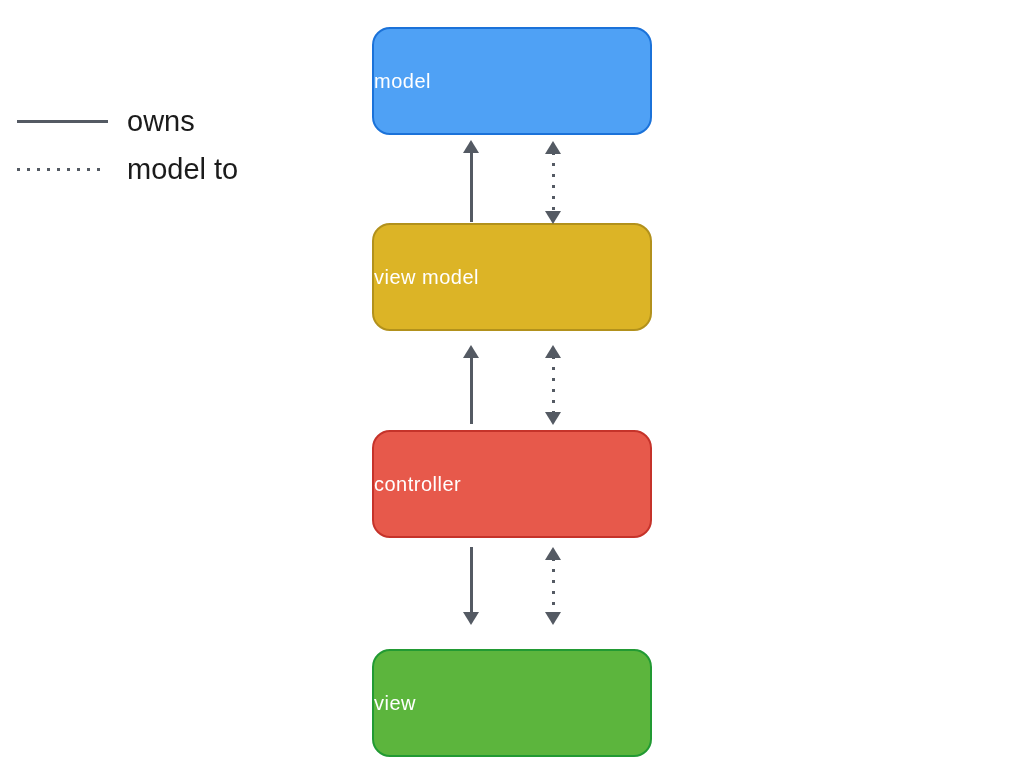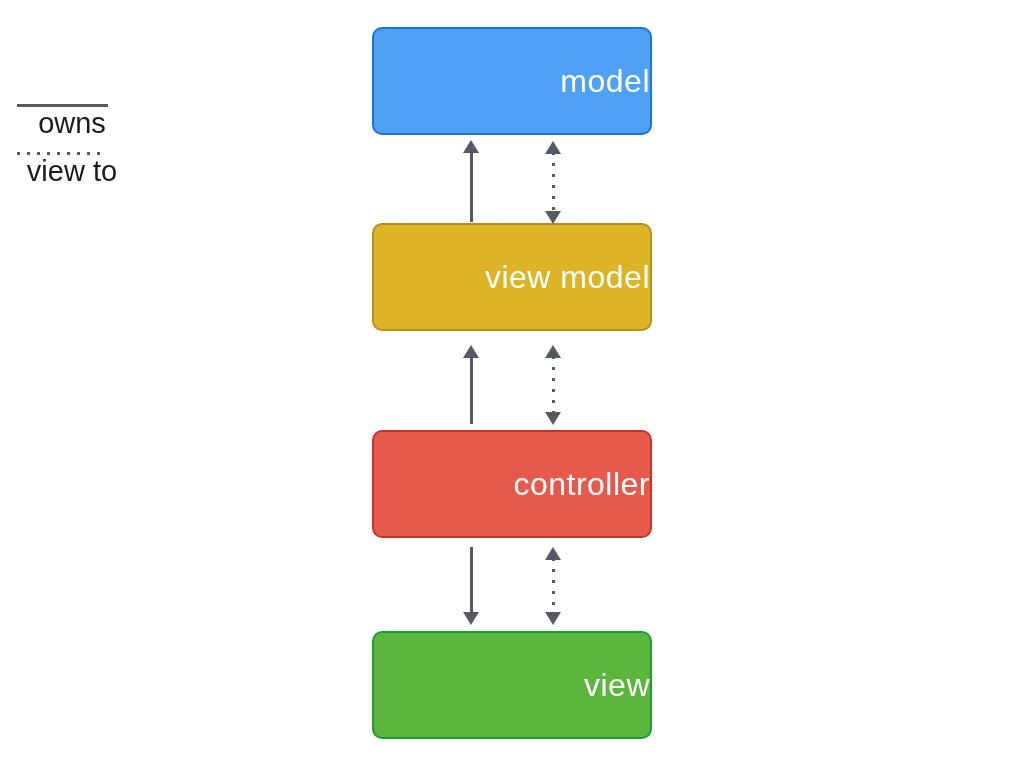--- a/index.html
+++ b/index.html
@@ -4,38 +4,38 @@
 <style>
   html,body{margin:0;padding:0;}
   .canvas{
     position:relative;width:1024px;height:768px;
     background:var(--background,#fff);overflow:hidden;
     font-family:"Liberation Sans",sans-serif;
   }
 
   
   .legend{position:absolute;left:17px;top:104px;}
-  .legend-row{display:flex;align-items:center;height:34px;margin-bottom:14px;flex-direction:column;}
+  .legend-row{display:flex;align-items:center;height:34px;margin-bottom:14px;}
   .line{display:inline-block;flex:none;}
   .solid-line{width:91px;height:3px;background:var(--arrow);margin-right:19px;}
   .dotted-line{width:88px;height:3px;margin-right:22px;
     background:repeating-linear-gradient(to right,var(--arrow) 0 3px,transparent 3px 10px);}
   .legend-label{font-size:29px;color:var(--text);white-space:nowrap;}
 
   
   .node{
     position:absolute;left:372px;width:276px;height:104px;
-    border:2px solid;border-radius:10px;
-    display:flex;align-items:center;justify-content:flex-end;
-    font-size:32px;letter-spacing:0.5px;
+    border:2px solid;border-radius:18px;
+    display:flex;align-items:center;justify-content:flex-start;
+    font-size:20px;letter-spacing:0.5px;
   }
   .n-model{top:27px}
   .n-viewmodel{top:223px}
   .n-controller{top:430px}
-  .n-view{top:631px}
+  .n-view{top:649px}
 
   
   .arrow{position:absolute;width:16px;}
   .col-solid{left:463px}
   .col-dotted{left:545px}
   .a1{top:140px;height:82px}
   .a1d{top:141px;height:83px}
   .a2{top:345px;height:79px}
   .a2d{top:345px;height:80px}
   .a3{top:547px;height:78px}
@@ -56,21 +56,21 @@
 
 <div class="canvas">
 
   <div class="legend">
     <div class="legend-row">
       <span class="line solid-line"></span>
       <span class="legend-label">owns</span>
     </div>
     <div class="legend-row">
       <span class="line dotted-line"></span>
-      <span class="legend-label">view to</span>
+      <span class="legend-label">model to</span>
     </div>
   </div>
 
   <div class="node n-model" style="background-color: rgb(79, 161, 245); border-color: rgb(27, 114, 217); color: rgb(255, 255, 255);">
     <span>model</span>
   </div>
 
   <div class="node n-viewmodel" style="background-color: rgb(220, 180, 38); border-color: rgb(178, 145, 28); color: rgb(255, 255, 255);">
     <span>view model</span>
   </div>

